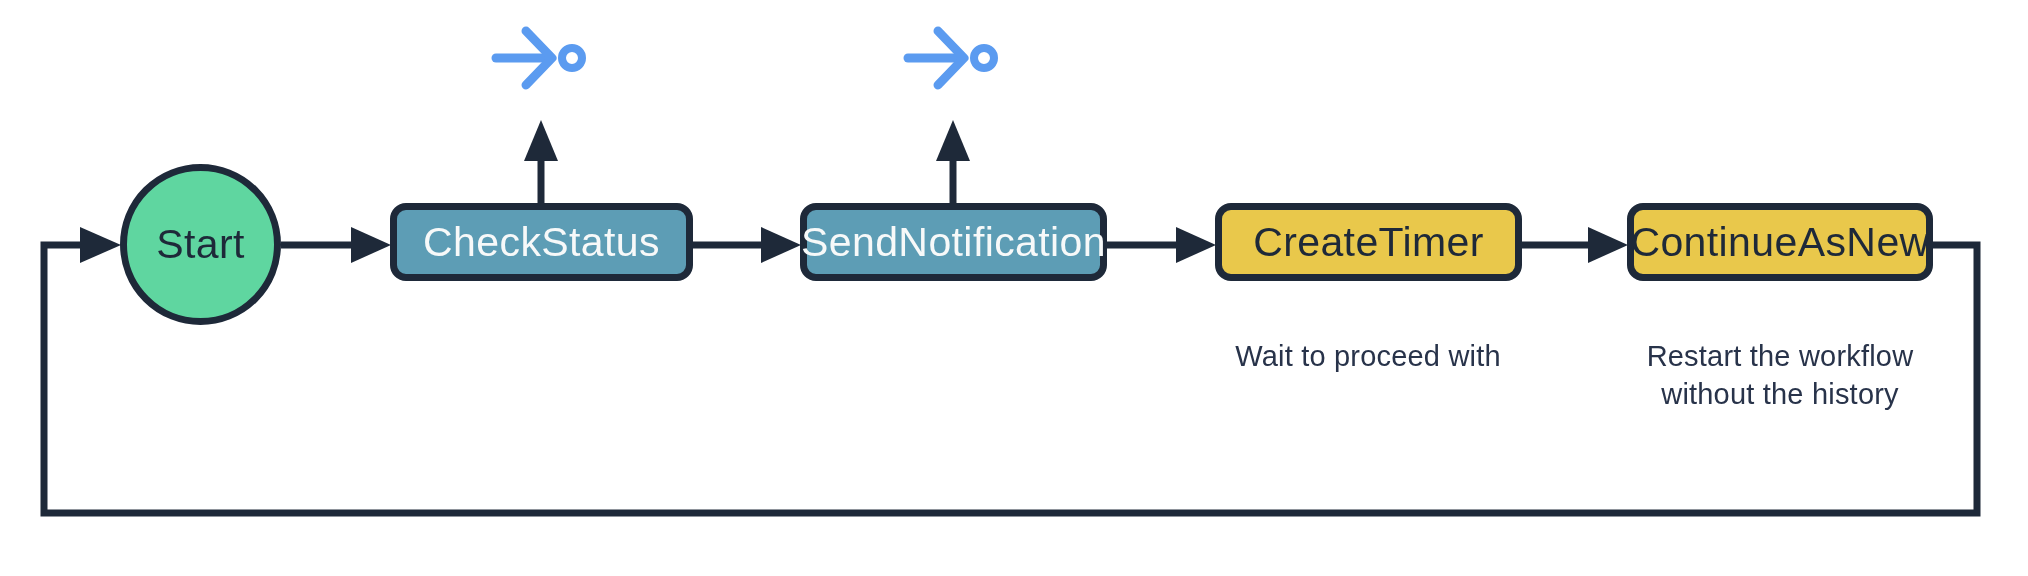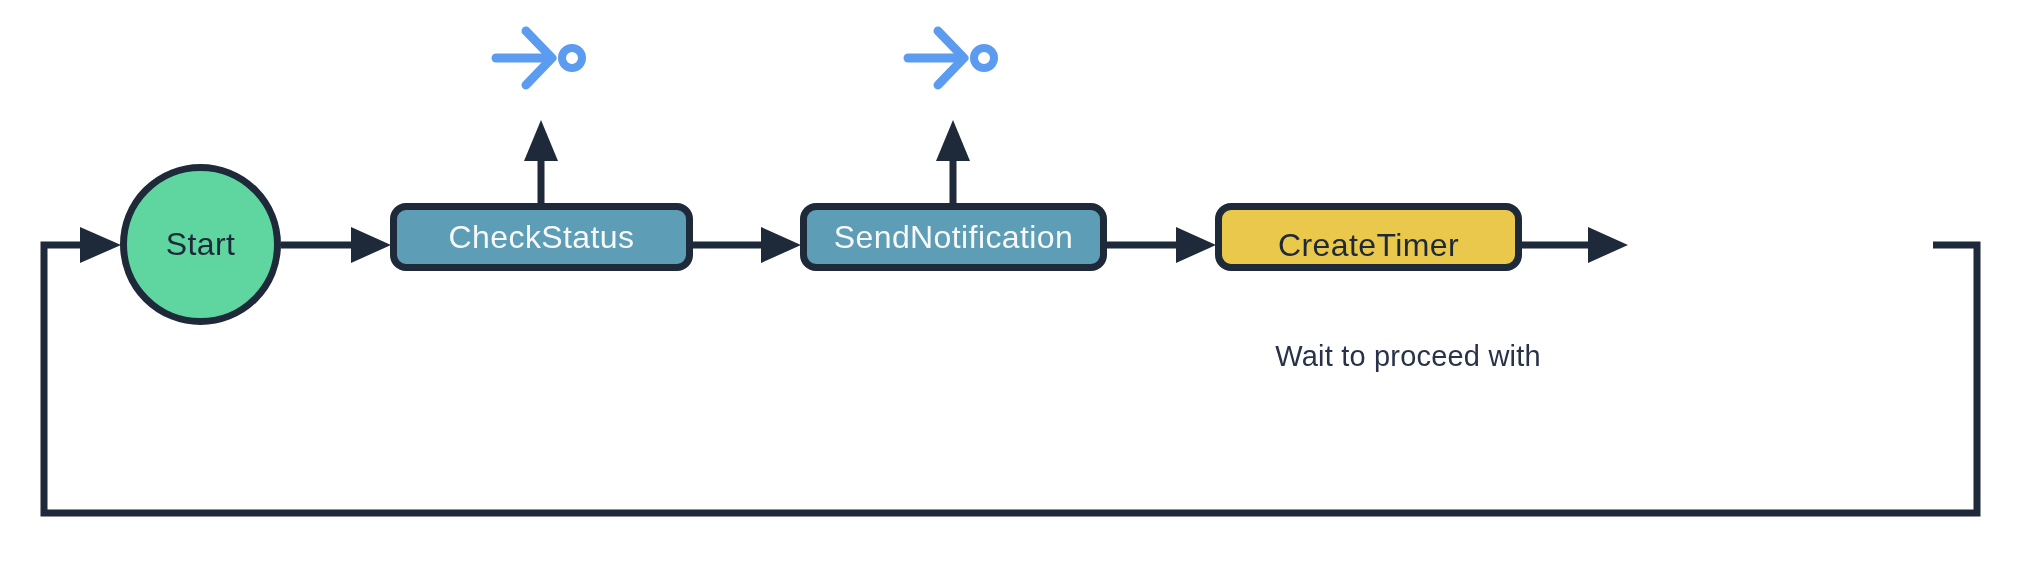--- a/index.html
+++ b/index.html
@@ -52,62 +52,61 @@
     stroke-width: 8;
     fill: none;
   }
   .node {
     position: absolute;
     box-sizing: border-box;
     display: flex;
     align-items: center;
     justify-content: center;
     border: 7px solid var(--line);
-    font-size: 32px;
+    font-size: 41px;
     letter-spacing: 0.4px;
     white-space: nowrap;
   }
   .node-circle {
     left: 120px;
     top: 164px;
     width: 161px;
     height: 161px;
     border-radius: 50%;
     background: var(--start-fill);
     color: var(--line);
   }
   .node-box {
     top: 203px;
-    height: 68px;
+    height: 78px;
     border-radius: 16px;
   }
   .node-activity {
     background: var(--activity-fill);
     color: var(--activity-text);
   }
   .node-timer {
     background: var(--timer-fill);
     color: var(--timer-text);
-    align-items: flex-end;
   }
   #node-check-status   { left: 390px;  width: 303px; }
   #node-send-notification { left: 800px;  width: 307px; text-align: right; }
   #node-create-timer   { left: 1215px; width: 307px; }
   #node-continue-as-new { left: 1627px; width: 306px; }
   .caption {
     position: absolute;
     top: 337px;
     width: 360px;
     text-align: center;
     color: var(--caption-text);
     font-size: 29px;
     line-height: 38px;
     letter-spacing: 0.2px;
   }
-  #caption-create-timer   { left: 1228px; }
+  #caption-create-timer   { left: 1188px; }
   #caption-continue-as-new { left: 1600px; }
 </style>
 </head>
 <body>
 
 <div class="canvas">
 
   <svg class="connectors" width="2028" height="576" viewBox="0 0 2028 576">
 
     <g>
@@ -167,19 +166,26 @@
   </div>
 
   <div id="node-send-notification" class="node node-box node-activity">
     <span>SendNotification</span>
   </div>
 
   <div id="node-create-timer" class="node node-box node-timer">
     <span>CreateTimer</span>
   </div>
 
+  <div id="node-continue-as-new" class="node node-box node-timer">
+    <span>ContinueAsNew</span>
+  </div>
 
   <div id="caption-create-timer" class="caption">
     <div>Wait to proceed with</div>
   </div>
 
+  <div id="caption-continue-as-new" class="caption">
+    <div>Restart the workflow</div>
+    <div>without the history</div>
+  </div>
 
 </div>
 
 </body></html>

